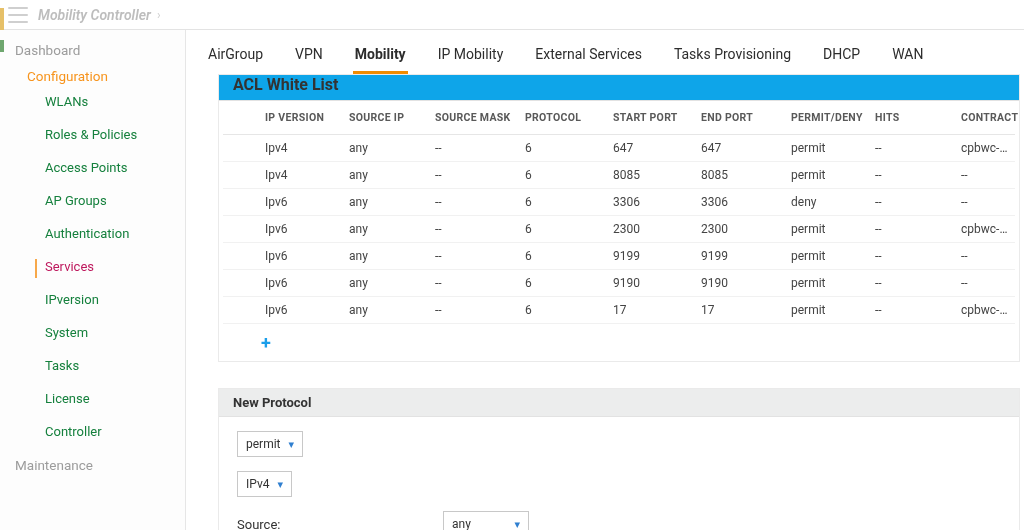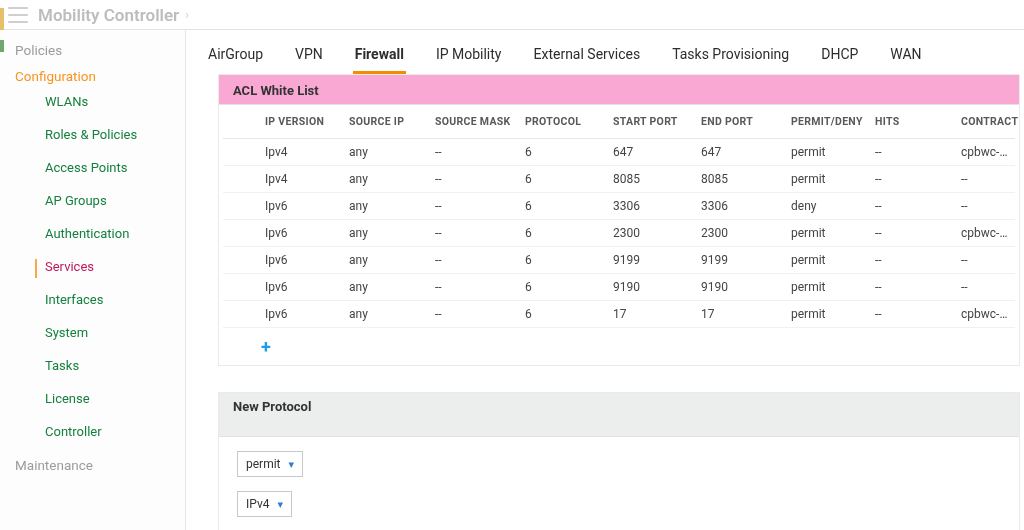--- a/index.html
+++ b/index.html
@@ -2,67 +2,67 @@
 <html><head>
 <meta charset="utf-8">
 <style>
   * { box-sizing: border-box; margin: 0; padding: 0; font-family: -apple-system, BlinkMacSystemFont, "Segoe UI", Roboto, Helvetica, Arial, sans-serif; }
   body { width: 1024px; height: 530px; overflow: hidden; background: #fff; color: #333; font-size: 13px; position: relative; }
 
   
   .topbar { height: 30px; display: flex; align-items: center; padding: 0 8px; border-bottom: 1px solid #e3e3e3; color: #b9b9b9; }
   .hamburger { width: 20px; height: 16px; display: flex; flex-direction: column; justify-content: space-between; margin-right: 10px; }
   .hamburger span { display: block; height: 2px; background: #cfcfcf; border-radius: 1px; }
-  .topbar-title { font-size: 17px; font-weight: 600; color: #bdbdbd; }
+  .topbar-title { font-size: 14px; font-weight: 600; color: #bdbdbd; font-style: italic; }
   .chevron { margin-left: 6px; color: #cfcfcf; font-size: 12px; }
 
   
   .layout { display: flex; height: calc(100% - 30px); }
   .sidebar { width: 186px; flex-shrink: 0; padding: 12px 0 0 0; background: #fdfdfd; border-right: 1px solid #e6e6e6; }
   .sidebar .nav-top { padding-left: 15px; }
   .sidebar .nav-top div { margin-bottom: 10px; font-size: 13.5px; color: #9c9c9c; cursor: pointer; }
-  .sidebar .nav-top div.active-top { color: #f7941d; }
+  .sidebar .nav-top div.active-top { color: #f7941d; margin-left: 12px; }
   .sidebar .nav-sub { margin-top: 4px; padding-left: 30px; }
   .sidebar .nav-sub div { margin: 7px 0 18px 0; font-size: 13px; color: #15803d; cursor: pointer; position: relative; }
   .sidebar .nav-sub div.active-sub { color: #be185d; }
   .sidebar .nav-sub div.active-sub::before { content:""; position:absolute; left:-10px; top:0; bottom:-4px; width:2px; background:#f7a84a; }
 
   .main { flex: 1; overflow: hidden; display: flex; flex-direction: column; }
 
   
   .tabrow { display: flex; align-items: center; gap: 28px; padding: 10px 20px 0 20px; height: 44px; }
   .tabrow .tab { font-size: 14px; color: #2d2d2d; padding: 6px 2px 12px 2px; cursor: pointer; position: relative; }
   .tabrow .tab.active { font-weight: 700; }
   .tabrow .tab.active::after { content:""; position:absolute; left:0; right:0; bottom:0; height:3px; background:#f28c00; }
 
   
   .content { flex:1; overflow-y:auto; padding: 0 0 20px 0; }
 
-  .panel-hdr { background:#f9a8d4; font-weight:700; font-size:13px; padding: 8px 14px 6px 46px; margin: 0 0 0 0; border-bottom: 1px solid #e2e2e2; }
+  .panel-hdr { background:#0ea5e9; font-weight:700; font-size:16px; padding: 0 14px 6px 46px; margin: 0 0 0 0; border-bottom: 1px solid #e2e2e2; }
 
   
   table.acl { width: calc(100% - 8px); border-collapse: collapse; margin-left: 4px; table-layout: fixed; }
   table.acl colgroup col:nth-child(1){width:120px;}
   table.acl colgroup col:nth-child(2){width:86px;}
   table.acl colgroup col:nth-child(3){width:90px;}
   table.acl colgroup col:nth-child(4){width:88px;}
   table.acl colgroup col:nth-child(5){width:88px;}
   table.acl colgroup col:nth-child(6){width:90px;}
   table.acl colgroup col:nth-child(7){width:84px;}
   table.acl colgroup col:nth-child(8){width:86px;}
   table.acl colgroup col:nth-child(9){width:auto;}
   table.acl th { text-align:left; font-size:10.5px; font-weight:700; color:#595959; letter-spacing:0.3px; padding: 10px 6px; border-bottom: 1px solid #e6e6e6; text-transform: uppercase; }
   table.acl th:first-child, table.acl td:first-child { padding-left: 42px; }
   table.acl td { font-size:12px; color:#444; padding: 6px 6px; border-bottom: 1px solid #f1f1f1; white-space: nowrap; overflow:hidden; text-overflow: ellipsis; }
   .addrow { padding: 8px 0 8px 42px; }
   .plus-icon { color:#1a9eea; font-size:18px; font-weight:700; cursor:pointer; }
 
   
   .formwrap { margin: 26px 4px 0 4px; border: 1px solid #eaeaea; }
-  .form-hdr { background:#eceded; font-weight:700; font-size:13px; padding: 6px 14px 22px 14px; border-bottom: 1px solid #e2e2e2; }
+  .form-hdr { background:#eceded; font-weight:700; font-size:13px; padding: 6px 14px 6px 14px; border-bottom: 1px solid #e2e2e2; }
   .form-body { padding: 14px 18px; }
   .frow { display:flex; align-items:center; margin-bottom: 14px; font-size:13px; color:#333; }
   .frow .flabel { width: 206px; }
   .frow .fctrl { display:flex; gap:8px; align-items:center; }
   .select-box { border:1px solid #c8c8c8; height:26px; display:flex; align-items:center; padding:0 8px; font-size:12px; background:#fff; position:relative; min-width:54px; }
   .select-box .caret { color:#2f7fd0; font-size:11px; margin-left:8px; }
 
   
   .edge { position:absolute; left:0; top:8px; width:4px; height:22px; background:#e6c068; }
   .edge2 { position:absolute; left:0; top:40px; width:4px; height:12px; background:#6fa76f; }
@@ -80,44 +80,44 @@
       <span></span>
     </div>
   <div class="topbar-title">Mobility Controller</div>
   <div class="chevron">›</div>
 </div>
 
 <div class="layout">
 
   <div class="sidebar">
     <div class="nav-top">
-      <div>Policies</div>
+      <div>Dashboard</div>
       <div class="active-top">Configuration</div>
       <div class="nav-sub">
         <div>WLANs</div>
         <div>Roles &amp; Policies</div>
         <div>Access Points</div>
         <div>AP Groups</div>
         <div>Authentication</div>
         <div class="active-sub">Services</div>
-        <div>Interfaces</div>
+        <div>IPversion</div>
         <div>System</div>
         <div>Tasks</div>
         <div>License</div>
         <div>Controller</div>
       </div>
       <div>Maintenance</div>
     </div>
   </div>
 
   <div class="main">
     <div class="tabrow">
       <div class="tab">AirGroup</div>
       <div class="tab">VPN</div>
-      <div class="tab active">Firewall</div>
+      <div class="tab active">Mobility</div>
       <div class="tab">IP Mobility</div>
       <div class="tab">External Services</div>
       <div class="tab">Tasks Provisioning</div>
       <div class="tab">DHCP</div>
       <div class="tab">WAN</div>
     </div>
 
     <div class="content">
 
       <div style="margin:0 4px 0 32px; border:1px solid #eaeaea;">

